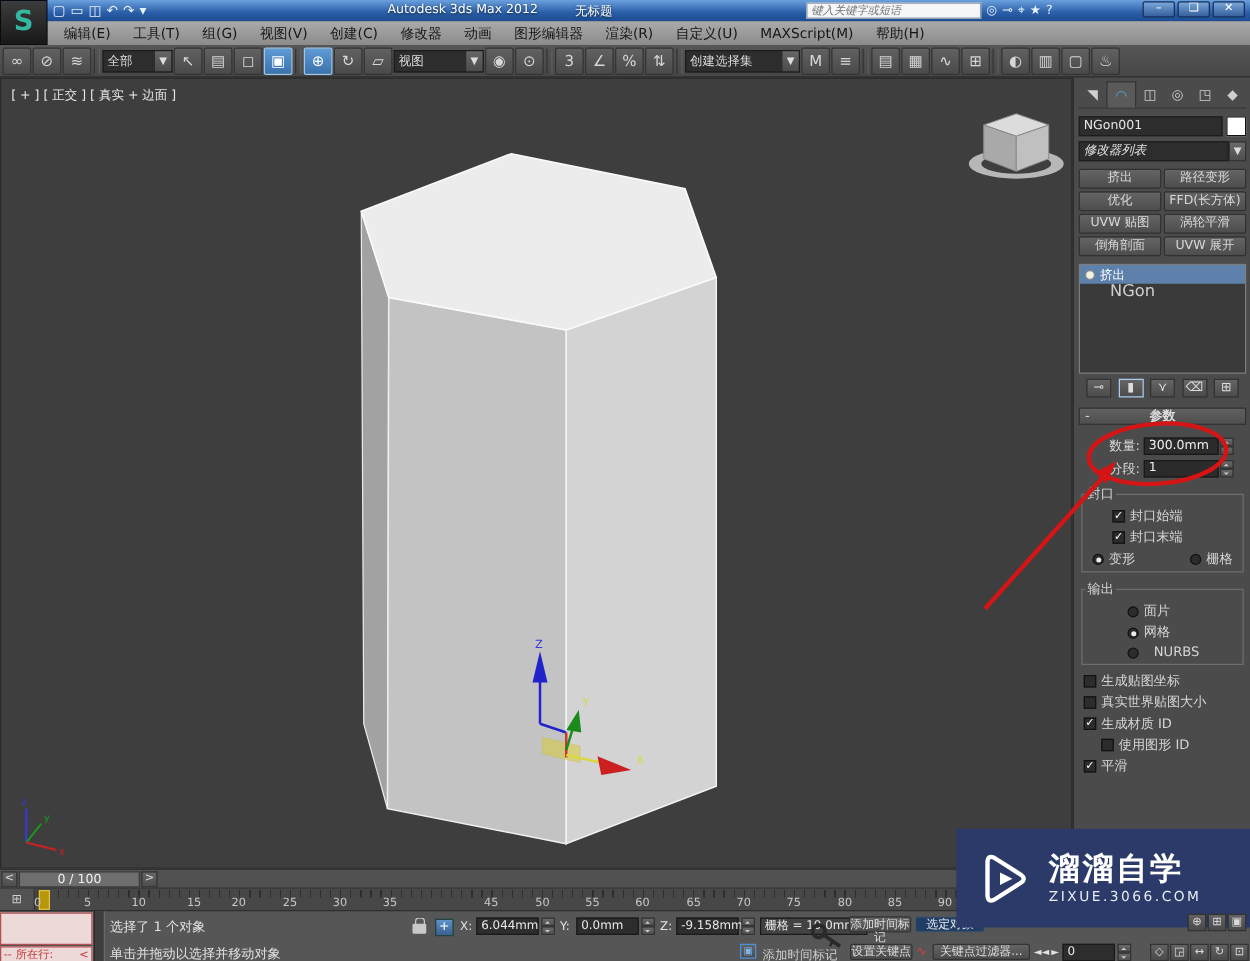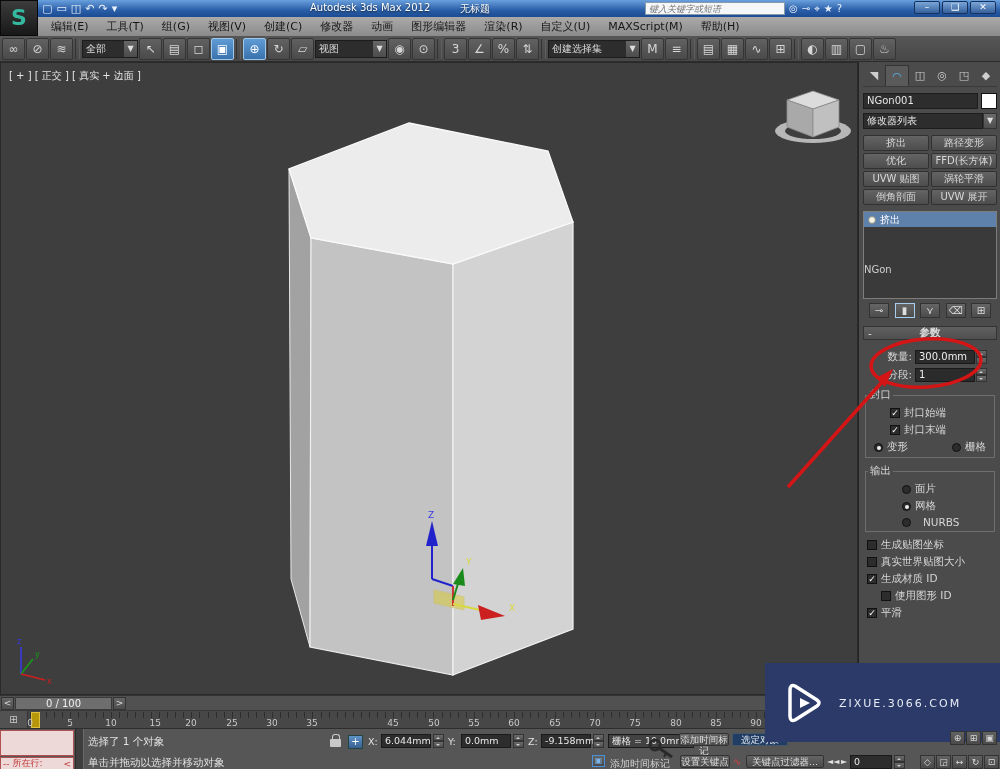--- a/index.html
+++ b/index.html
@@ -38,21 +38,21 @@
   .tab.active{background:#5a5a5a;border:1px solid #333;border-bottom:none;color:#58b0e8;}
   .field{background:#2d2d2d;border:1px solid #1d1d1d;color:#e6e6e6;font-size:10px;height:16px;line-height:14px;padding:0 3px;}
   .row{display:flex;align-items:center;}
   .swatch{width:16px;height:16px;background:#fff;border:1px solid #111;margin-left:3px;}
   .dArr{width:14px;height:16px;background:linear-gradient(#6a6a6a,#4e4e4e);border:1px solid #333;color:#ddd;font-size:8px;text-align:center;line-height:14px;}
   .modgrid{display:grid;grid-template-columns:1fr 1fr;gap:2px;margin-top:6px;}
   .pbtn{height:16px;background:linear-gradient(#646464,#4d4d4d);border:1px solid #313131;border-radius:2px;color:#d8d8d8;font-size:10px;text-align:center;line-height:14px;white-space:nowrap;overflow:hidden;}
   .stack{margin-top:6px;height:88px;background:#3a3a3a;border:1px solid #7d7d7d;}
   .stackrow1{height:15px;background:#5d81ab;color:#fff;font-size:10px;display:flex;align-items:center;gap:4px;padding-left:4px;}
   .bulb{width:8px;height:8px;border-radius:50%;background:#f2f2e0;border:1px solid #888;}
-  .stackrow2{height:14px;color:#cfcfcf;font-size:10px;line-height:14px;margin-top:36px;}
+  .stackrow2{height:14px;color:#cfcfcf;font-size:13px;padding-left:24px;line-height:14px;}
   .stacktools{display:flex;gap:3px;align-items:center;margin-top:4px;padding:0 6px;justify-content:space-between;}
   .sbtn{width:20px;height:15px;background:linear-gradient(#656565,#4c4c4c);border:1px solid #333;color:#ddd;font-size:10px;text-align:center;line-height:13px;}
   .sbtn.active{border-color:#a8cdef;}
   .rollout{margin-top:8px;height:14px;background:linear-gradient(#606060,#4f4f4f);border:1px solid #333;color:#dcdcdc;font-size:10.5px;font-weight:bold;display:flex;align-items:center;}
   .rollout .minus{width:12px;text-align:center;font-weight:normal;}
   .rollout .rtitle{flex:1;text-align:center;padding-right:12px;}
   .prow{display:flex;align-items:center;margin-top:4px;}
   .plabel{width:52px;text-align:right;color:#d6d6d6;font-size:10.5px;padding-right:3px;}
   .pfield{width:60px;height:14px;background:#2b2b2b;border:1px solid #191919;color:#eee;font-size:10px;line-height:12px;padding:0 3px;}
   .spin{width:11px;height:14px;display:flex;flex-direction:column;margin-left:1px;}
@@ -239,21 +239,21 @@
       <div class="tab">◫</div>
       <div class="tab">◎</div>
       <div class="tab">◳</div>
       <div class="tab">◆</div>
     </div>
     <div class="row" style="margin-top:6px;">
       <div class="field" style="flex:1;">NGon001</div>
       <div class="swatch"></div>
     </div>
     <div class="row" style="margin-top:4px;">
-      <div class="field" style="flex:1;">修改器列表</div>
+      <div class="field" style="flex:1;font-style:italic;">修改器列表</div>
       <div class="dArr">▼</div>
     </div>
     <div class="modgrid">
       <div class="pbtn">挤出</div>
       <div class="pbtn">路径变形</div>
       <div class="pbtn">优化</div>
       <div class="pbtn">FFD(长方体)</div>
       <div class="pbtn">UVW 贴图</div>
       <div class="pbtn">涡轮平滑</div>
       <div class="pbtn">倒角剖面</div>
@@ -446,20 +446,21 @@
   <div class="abs topnav navic" style="left:950px;top:731px;">⊕</div>
   <div class="abs topnav navic" style="left:966px;top:731px;">⊞</div>
   <div class="abs topnav navic" style="left:982px;top:731px;">▣</div>
 
   <div class="abs watermark" style="background:#2b3a68;">
     <svg width="46" height="46" viewBox="0 0 46 46">
       <path d="M14 6 L36 20 Q40 23 36 26 L14 40 Q9 42 9 36 L9 10 Q9 4 14 6 Z" fill="none" stroke="#ffffff" stroke-width="3.5" stroke-linejoin="round"></path>
       <polygon points="19 18 29 23 19 28" fill="#ffffff"></polygon>
     </svg>
     <div class="wm-texts">
+      <span class="wm-brand">溜溜自学</span>
       <span class="wm-site">zixue.3066.com</span>
     </div>
   </div>
 
   <svg class="annot" width="1000" height="769">
     <ellipse cx="926" cy="363" rx="55" ry="24" fill="none" stroke="#d51515" stroke-width="3.5" transform="rotate(-4 926 363)"></ellipse>
     <line x1="788" y1="487" x2="883" y2="381" stroke="#d51515" stroke-width="3.5"></line>
     <polygon points="893,369 885,387 876,378" fill="#d51515"></polygon>
   </svg>
 

